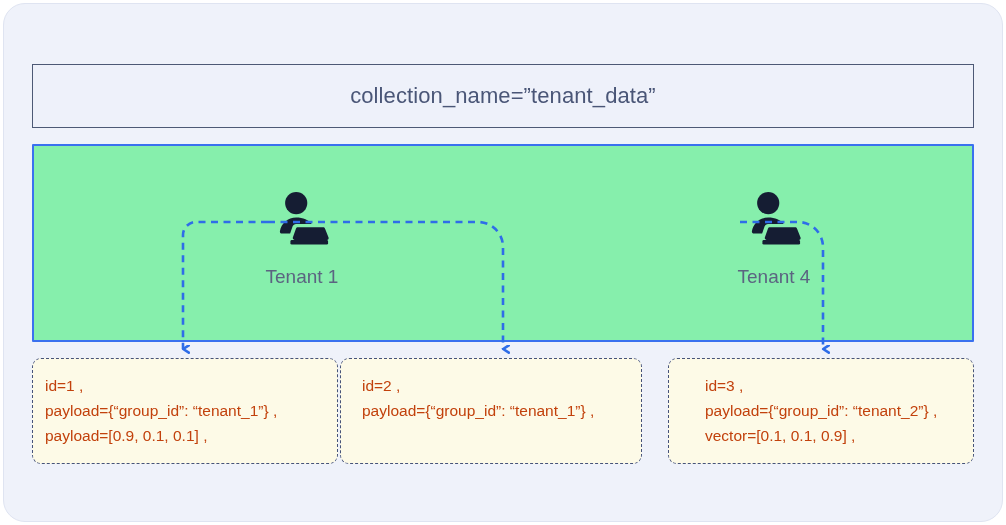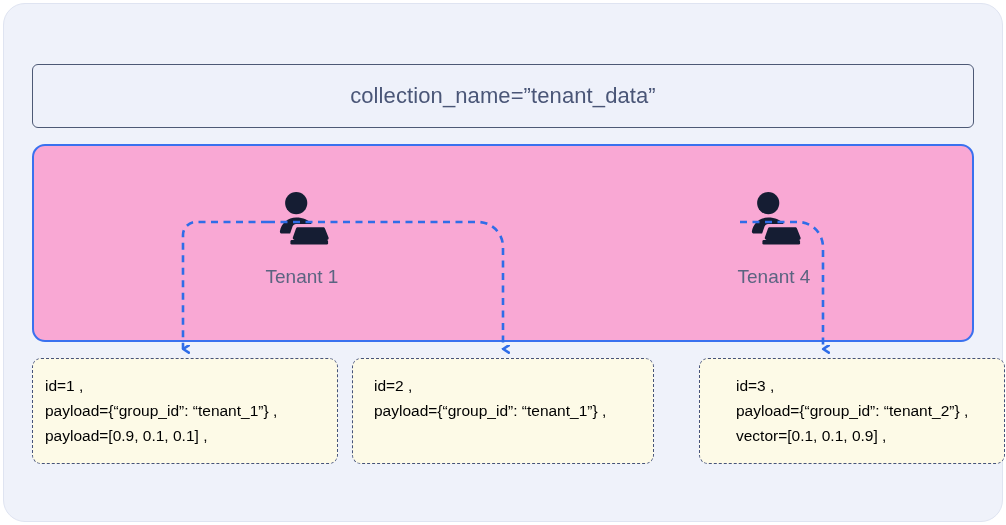--- a/index.html
+++ b/index.html
@@ -37,43 +37,43 @@
   
   .collection-box {
     position: absolute;
     left: 32px;
     top: 64px;
     width: 942px;
     height: 64px;
     box-sizing: border-box;
     background: #eef1fa;
     border: 1.6px solid #4d5975;
-    border-radius: 6px;
+    border-radius: 0;
     display: flex;
     align-items: center;
     justify-content: center;
   }
   .collection-label {
     font-size: 22px;
     color: #4a5677;
     letter-spacing: 0.1px;
     white-space: nowrap;
   }
 
   
   .tenants-panel {
     position: absolute;
     left: 32px;
     top: 144px;
     width: 942px;
     height: 198px;
     box-sizing: border-box;
-    background: #f9a8d4;
+    background: #86efac;
     border: 2.2px solid #3a71ef;
-    border-radius: 13px;
+    border-radius: 1px;
   }
 
   .tenant {
     position: absolute;
     top: 46px;
     width: 160px;
     display: flex;
     flex-direction: column;
     align-items: center;
   }
@@ -107,27 +107,27 @@
     position: absolute;
     top: 358px;
     height: 106px;
     box-sizing: border-box;
     background: #fdfae7;
     border: 1.7px dashed #46537a;
     border-radius: 9px;
     padding: 14px 0 0 12px;
   }
   .record-1 { left: 32px;  width: 306px; }
-  .record-2 { left: 352px; width: 302px; padding-left: 21px; }
-  .record-3 { left: 699px; width: 306px; padding-left: 36px; }
+  .record-2 { left: 340px; width: 302px; padding-left: 21px; }
+  .record-3 { left: 668px; width: 306px; padding-left: 36px; }
 
   .record-line {
     font-size: 15.5px;
     line-height: 25px;
-    color: #000000;
+    color: #c2410c;
     white-space: nowrap;
   }
 </style>
 </head>
 <body>
 
 <div id="canvas">
 
   <div class="outer-frame"></div>
 

